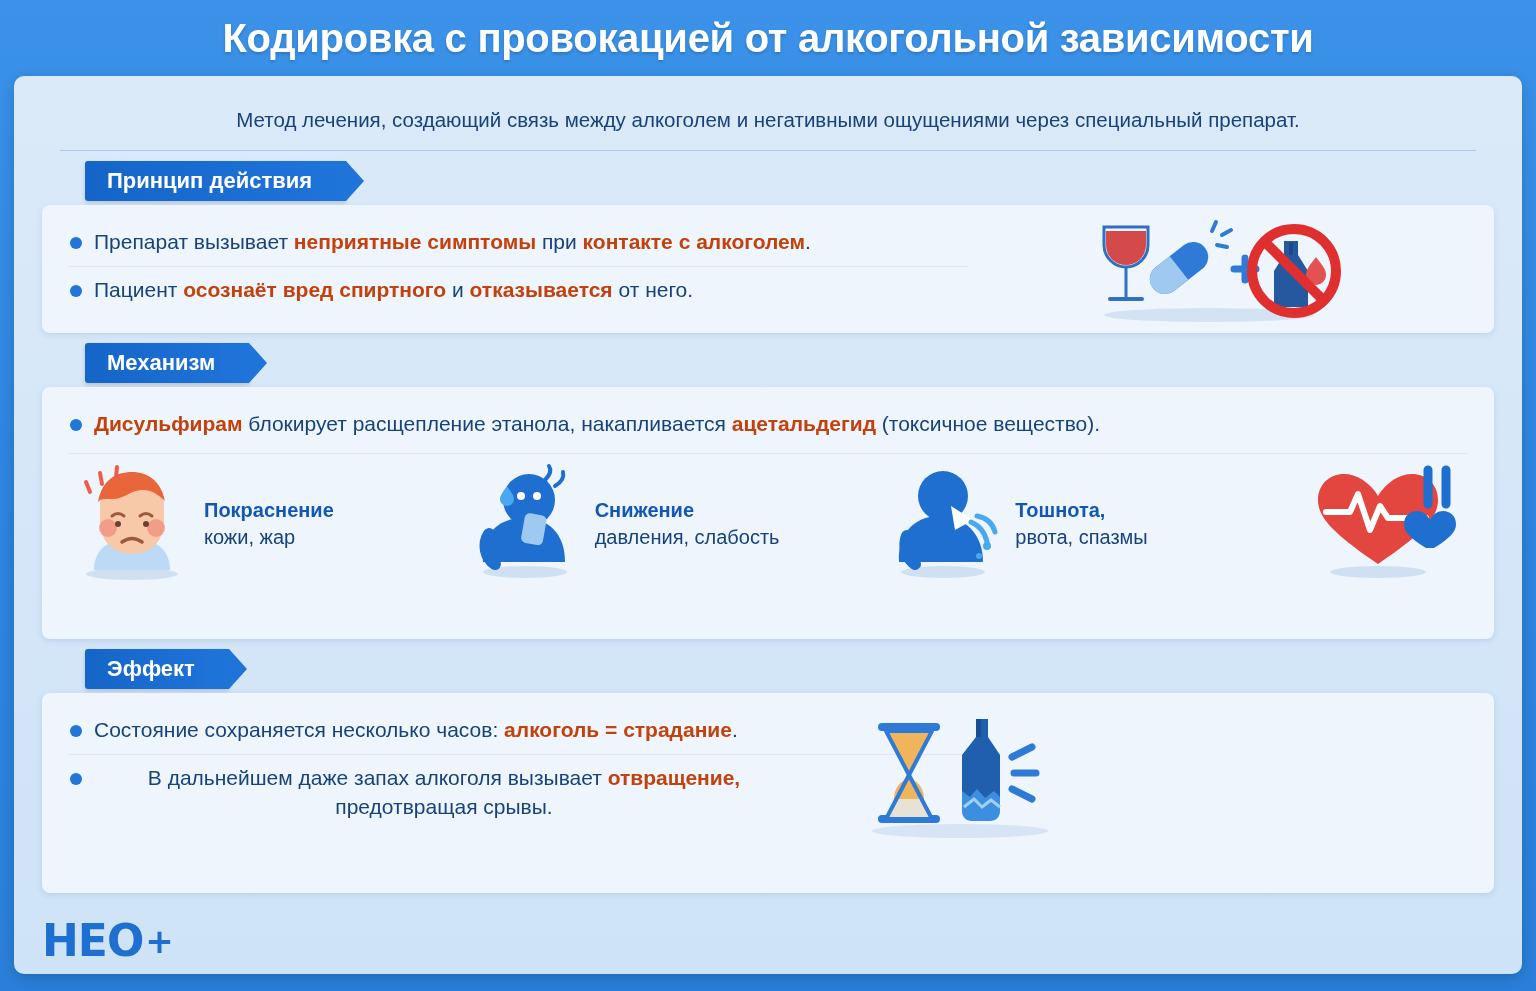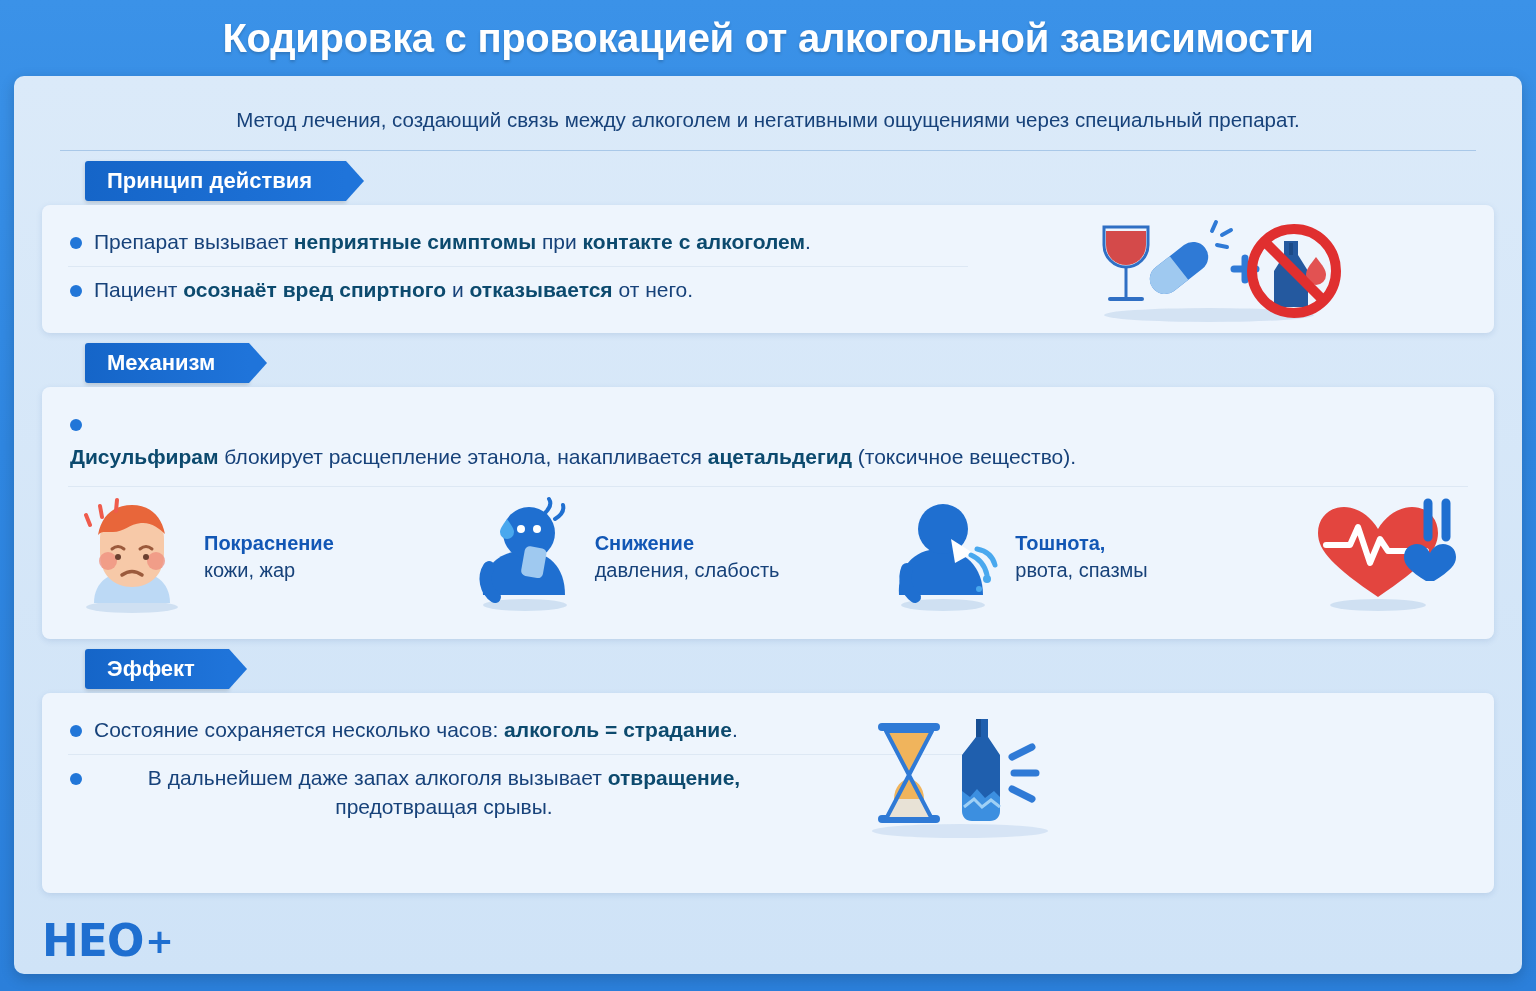--- a/index.html
+++ b/index.html
@@ -117,21 +117,21 @@
     border-radius: 50%;
     background: #2176d8;
     flex: 0 0 12px;
     margin-top: 9px;
   }
   .btext {
     font-size: 21px;
     color: #17427a;
     line-height: 1.38;
   }
-  .btext b { color: #0c4a6e; font-weight: bold; }
+  .btext b { color: #c2410c; font-weight: bold; }
 
   
   .panel-1 { height: 128px; }
   .panel-1 .bullets { width: 900px; }
   .panel-2 { height: 252px; }
   .panel-3 { height: 200px; }
   .panel-3 .bullets { width: 900px; text-align: center; }
 
   
   .symptoms {
@@ -239,21 +239,21 @@
         </div>
       </div>
     </div>
 
     <div class="section">
       <div class="tag-row">
         <div class="tag-line"></div>
         <span class="tag">Механизм</span>
       </div>
       <div class="panel panel-2">
-        <div class="bullet-row" style="border-bottom:1px solid #dde8f4;padding-bottom:14px;flex-direction:column;">
+        <div class="bullet-row" style="border-bottom:1px solid #dde8f4;padding-bottom:14px;">
           <span class="dot"></span>
           <span class="btext">
             <b>Дисульфирам</b><span> блокирует расщепление этанола, накапливается </span><b>ацетальдегид</b><span> (токсичное вещество).</span>
           </span>
         </div>
 
         <div class="symptoms">
 
           <div class="sym" style="width:330px;">
             <span class="art">

